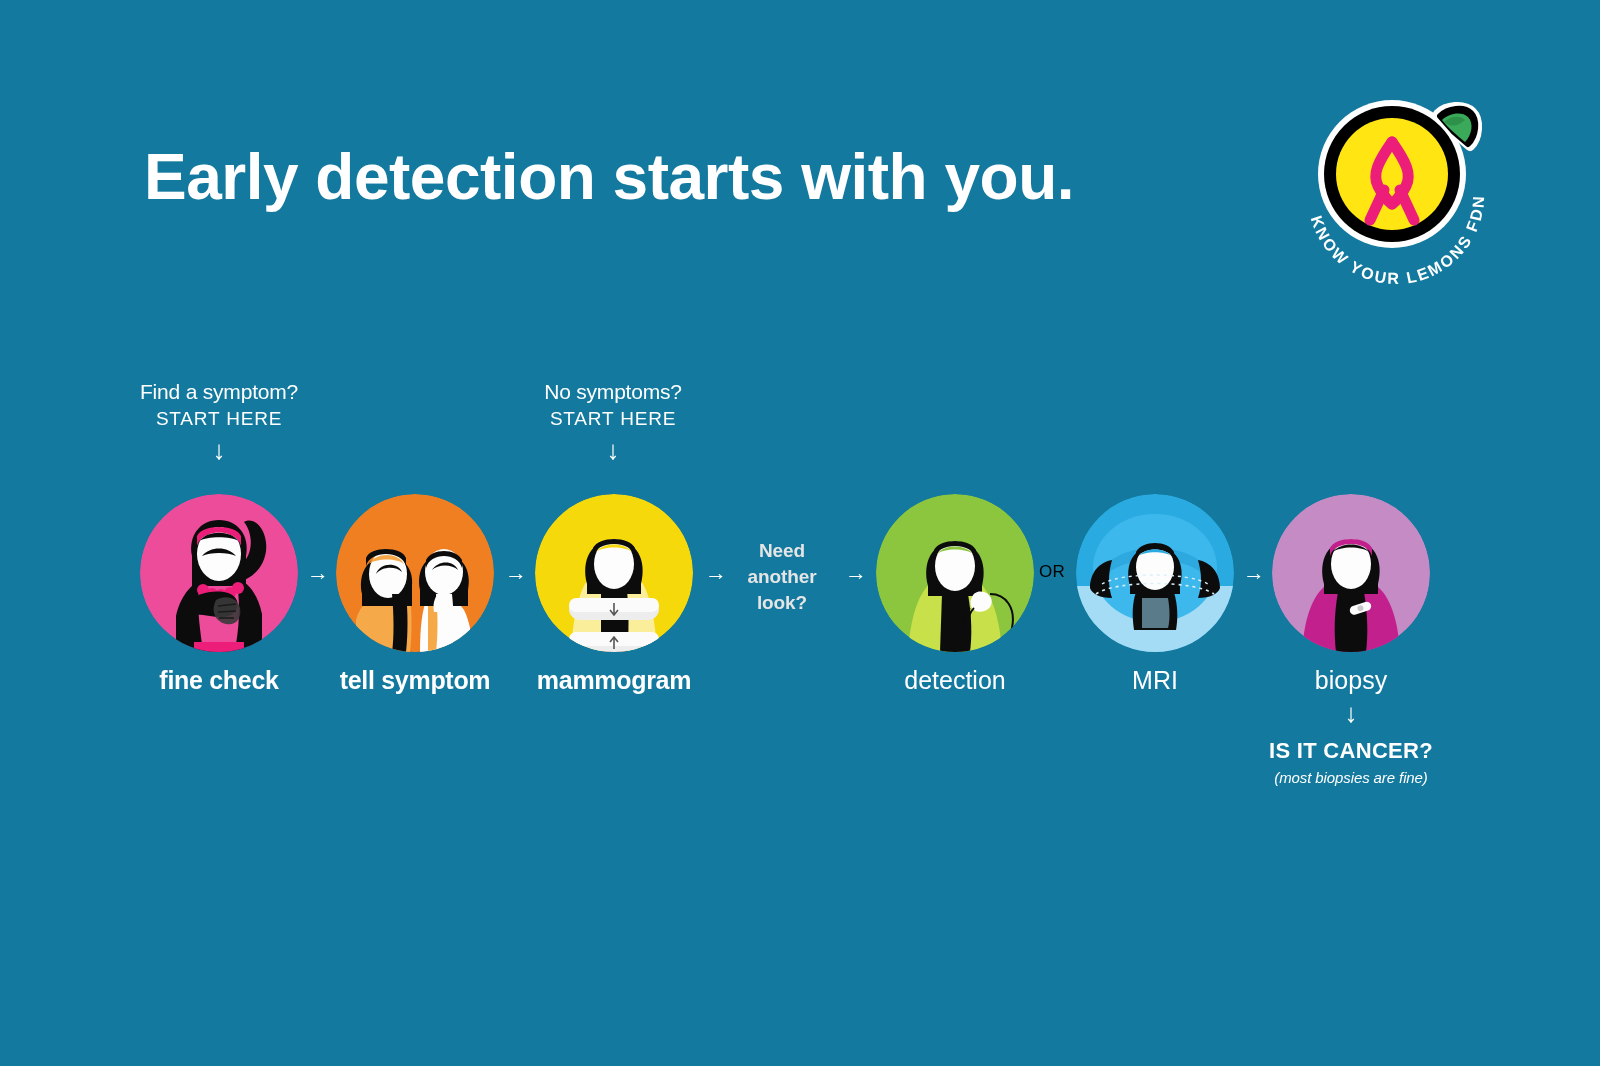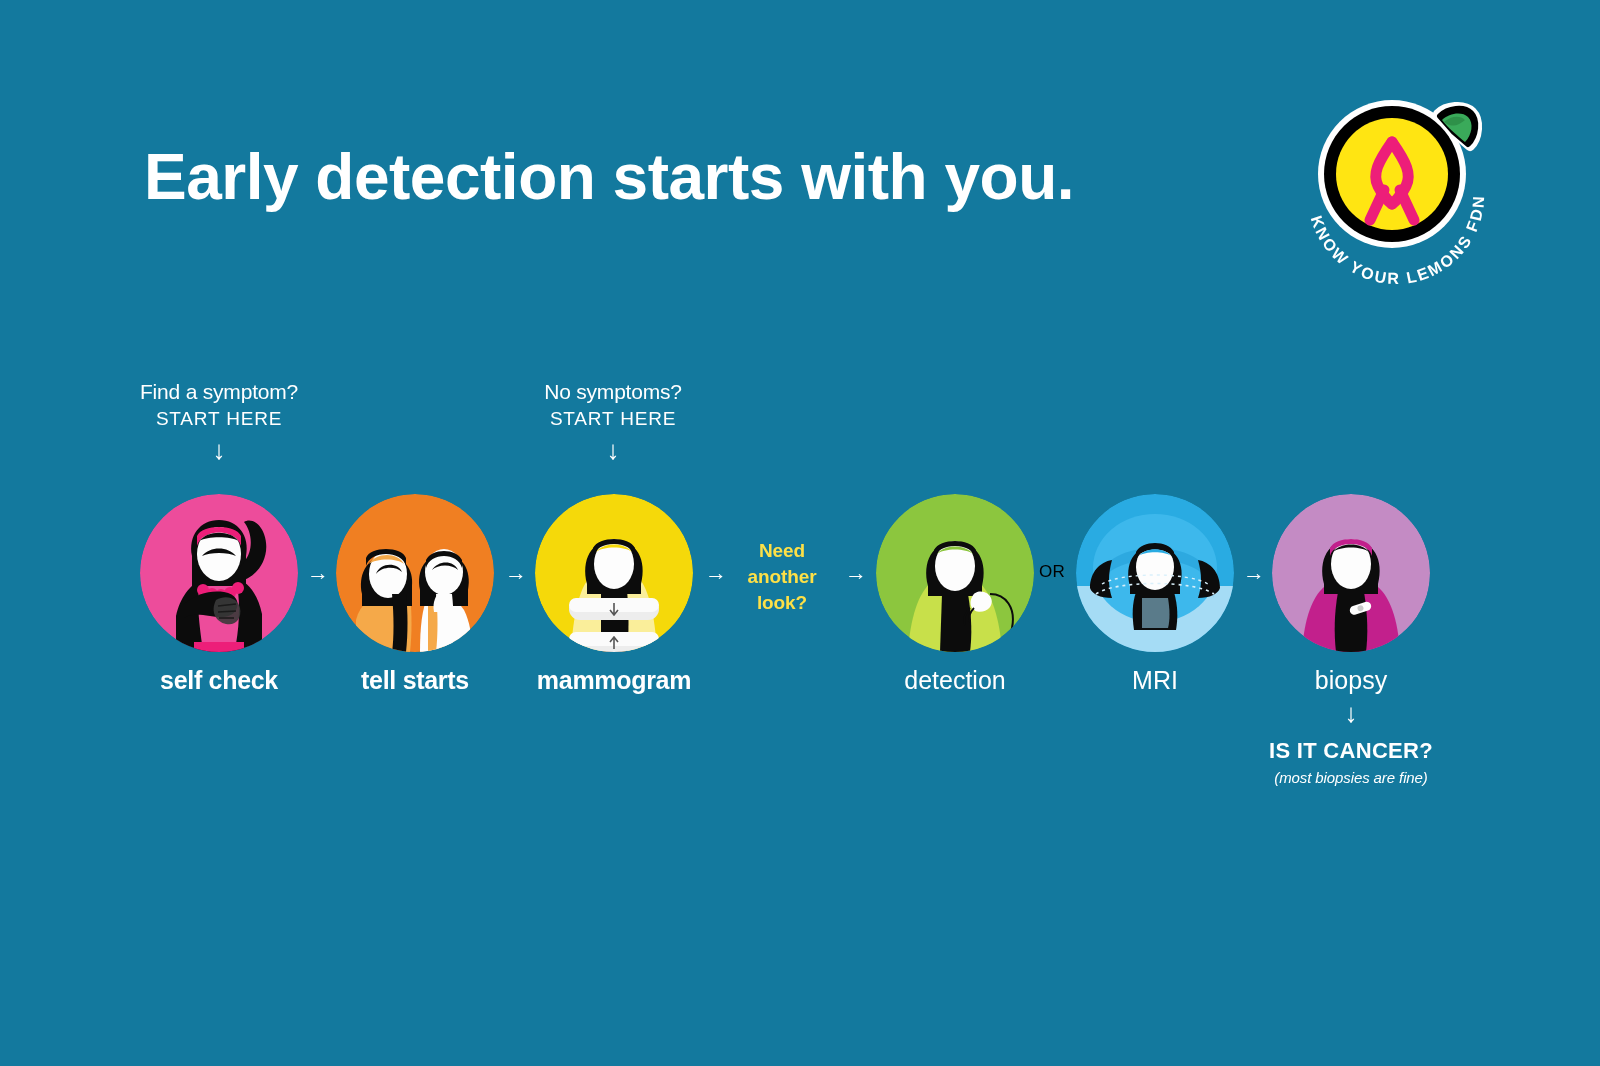--- a/index.html
+++ b/index.html
@@ -106,21 +106,21 @@
   #arrow-3 { left: 705px; }
   #arrow-4 { left: 845px; }
   #arrow-5 { left: 1243px; }
 
   
   .need-look {
     position: absolute;
     left: 735px; top: 538px;
     width: 94px;
     text-align: center;
-    color: #fde047;
+    color: #e5e5e5;
     font-size: 19px;
     font-weight: bold;
     line-height: 1.38;
     letter-spacing: -0.1px;
   }
 
   
   .or-text {
     position: absolute;
     left: 1039px; top: 562px;
@@ -229,21 +229,21 @@
           <path d="M44,110 C56,100 70,96 84,98 C96,100 100,108 96,116 C92,124 80,124 70,122
                    C58,120 50,120 44,124 Z" fill="#0C0C0C"></path>
 
           <path d="M76,106 C86,100 98,104 100,114 C102,124 96,132 86,130 C76,128 70,118 76,106 Z" fill="#3A3A3A" opacity="0.9"></path>
           <path d="M78,112 L96,110 M78,118 L96,117 M79,124 L94,124" stroke="#1A1A1A" stroke-width="1.6" fill="none"></path>
 
           <path d="M54,148 L104,148 L104,158 L54,158 Z" fill="#ED1E79"></path>
         </g>
       </svg>
     </div>
-    <div class="step-label bold">self check</div>
+    <div class="step-label bold">fine check</div>
   </div>
 
   <div class="arrow" id="arrow-1">→</div>
 
   <div class="step" id="step-doctor">
     <div class="bubble">
       <svg viewBox="0 0 158 158" xmlns="http://www.w3.org/2000/svg">
         <circle cx="79" cy="79" r="79" fill="#F07F22"></circle>
 
         <g>
@@ -261,21 +261,21 @@
           <path d="M92,100 L108,100 C110,120 110,140 108,158 L92,158 Z" fill="#F5A949"></path>
           <path d="M84,96 C80,76 90,60 108,60 C126,60 136,76 132,96 L132,112 L84,112 Z" fill="#0C0C0C"></path>
           <ellipse cx="108" cy="78" rx="19" ry="23" fill="#FDFDFD"></ellipse>
           <path d="M90,74 C94,58 122,58 126,74 L126,66 C120,54 96,54 90,66 Z" fill="#0C0C0C"></path>
           <path d="M96,76 C102,66 118,66 122,76 C116,70 102,70 96,76 Z" fill="#0C0C0C"></path>
           <path d="M100,100 C102,120 102,140 100,158 L116,158 C118,138 118,118 116,100 Z" fill="#FDFDFD"></path>
           <path d="M106,96 C110,102 112,110 110,118 L98,118 C96,108 100,100 106,96 Z" fill="#FDFDFD"></path>
         </g>
       </svg>
     </div>
-    <div class="step-label bold">tell starts</div>
+    <div class="step-label bold">tell symptom</div>
   </div>
 
   <div class="arrow" id="arrow-2">→</div>
 
   <div class="step" id="step-mammo">
     <div class="bubble">
       <svg viewBox="0 0 158 158" xmlns="http://www.w3.org/2000/svg">
         <circle cx="79" cy="79" r="79" fill="#F5D90A"></circle>
 
         <path d="M54,84 C44,96 38,122 36,158 L122,158 C120,122 114,96 104,84 Z" fill="#FAEE9A"></path>

